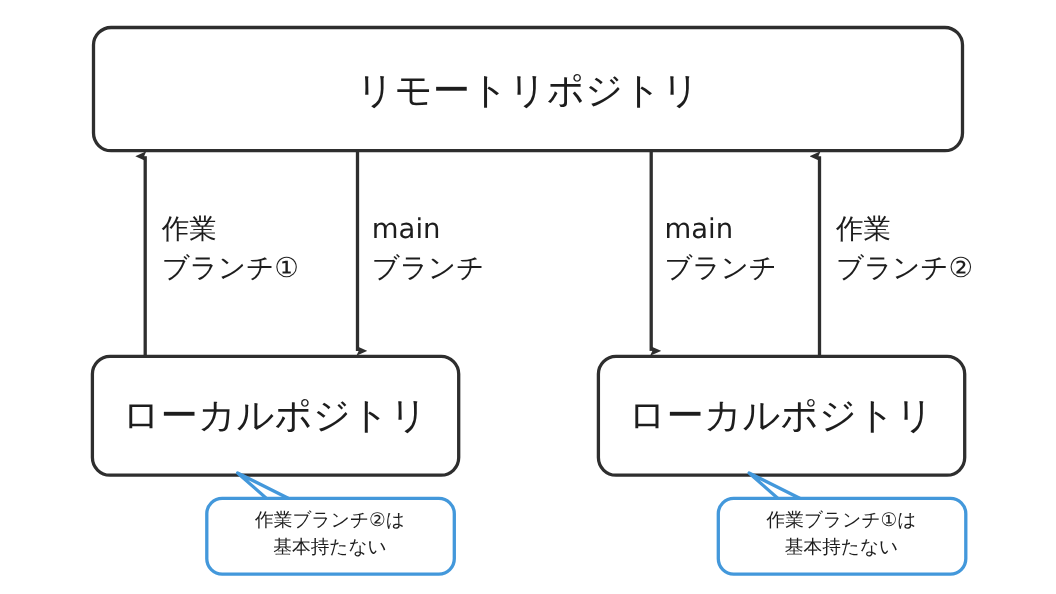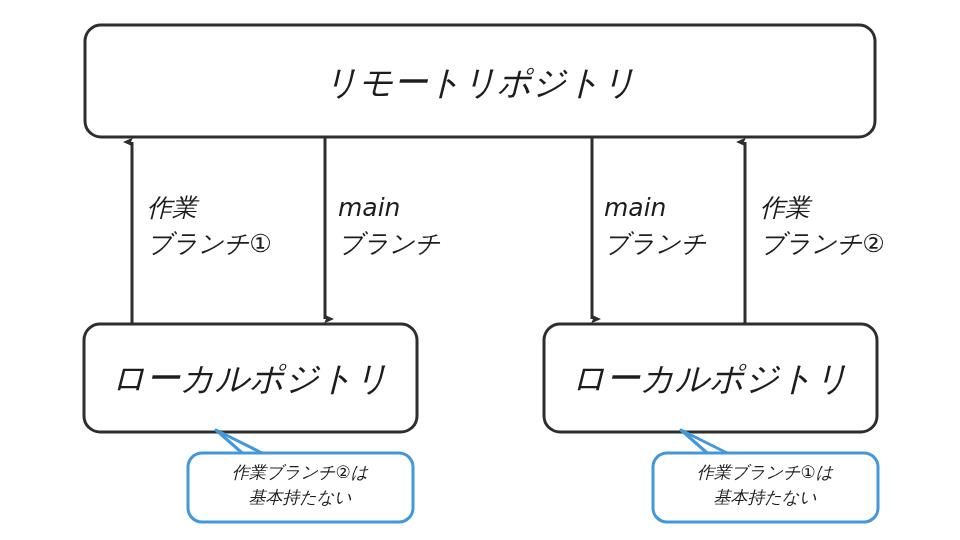--- a/index.html
+++ b/index.html
@@ -11,21 +11,20 @@
     width: 960px;
     height: 540px;
     overflow: hidden;
     font-family: "DejaVu Sans", "Liberation Sans", sans-serif;
   }
   #diagram-root {
     position: relative;
     width: 960px;
     height: 540px;
     background: #ffffff;
-    font-style: italic;
   }
   svg.diagram-canvas {
     position: absolute;
     left: 0;
     top: 0;
     width: 960px;
     height: 540px;
     display: block;
   }
   .node-box {

